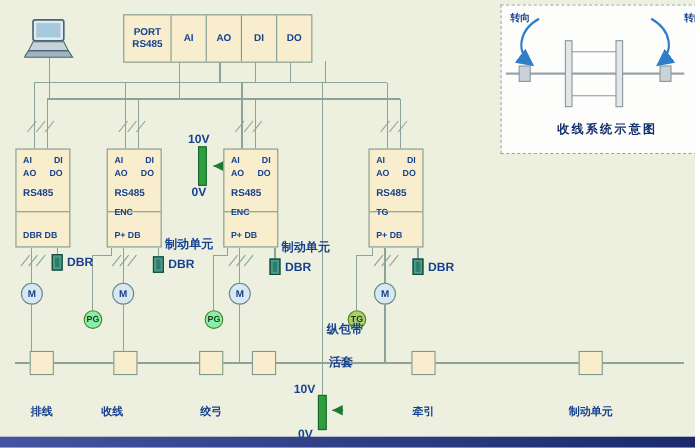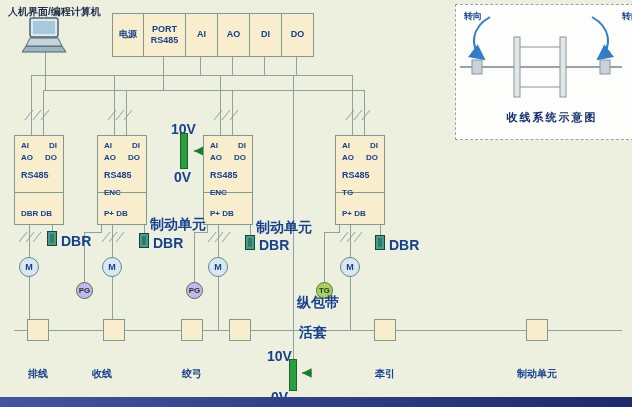--- a/index.html
+++ b/index.html
@@ -1,31 +1,31 @@
 <!DOCTYPE html>
 <html><head>
 <meta charset="utf-8">
 <style>
   *{margin:0;padding:0;box-sizing:border-box}
   body{background:#fff;font-family:"Liberation Sans",sans-serif}
   .stage{position:relative;width:632px;height:407px;background:#edefdf;overflow:hidden}
   .abs{position:absolute}
-  .lbl{position:absolute;font-weight:bold;color:#16418f;font-size:14px;line-height:1;white-space:pre}
+  .lbl{position:absolute;font-weight:bold;color:#16418f;font-size:11px;line-height:1;white-space:pre}
   .hmi-title{position:absolute;left:8px;top:5px;font-weight:bold;color:#1a2a4a;font-size:10px}
   .plc{position:absolute;left:112px;top:13px;height:44px;display:flex;background:#f8eecd;border:1px solid #7e9a90}
   .plc-cell{display:flex;flex-direction:column;align-items:center;justify-content:center;border-left:1px solid #7e9a90;font-weight:bold;color:#16418f;font-size:9px;line-height:1.25;text-align:center}
   .plc-cell:first-child{border-left:none}
   .drive{position:absolute;width:50px;height:90px;background:#f8eecd;border:1px solid #7e9a90;font-weight:bold;color:#16418f;font-size:8px}
   .io-row{position:absolute;left:0;right:0;display:flex;justify-content:space-between;padding:0 6px}
   .drive .bus{position:absolute;left:6px;top:34px;font-size:9px}
   .drive .divider{position:absolute;left:0;right:0;top:56px;border-top:1px solid #7e9a90}
   .term{position:absolute;left:6px;white-space:pre}
   .term-a{top:52px}.term-b{top:73px}
   .motor{position:absolute;width:20px;height:20px;border-radius:50%;background:#d9e8ee;border:1px solid #5f8795;color:#16418f;font-weight:bold;font-size:9px;display:flex;align-items:center;justify-content:center}
-  .pg{position:absolute;width:17px;height:17px;border-radius:50%;background:#c4b5fd;border:1px solid #4e7d1e;color:#1d3b10;font-weight:bold;font-size:8px;display:flex;align-items:center;justify-content:center}
+  .pg{position:absolute;width:17px;height:17px;border-radius:50%;background:#86efac;border:1px solid #4e7d1e;color:#1d3b10;font-weight:bold;font-size:8px;display:flex;align-items:center;justify-content:center}
   .tg{background:#aacf6a}
   .dbr-box{position:absolute;width:10px;height:15px;background:#2e7d6c;border:1px solid #14443a;box-shadow:inset 0 0 0 2px #4a9c89}
   .pot{position:absolute;width:8px;background:#2f9e3f;border:1px solid #14662a}
   .station{position:absolute;width:22px;height:22px;background:#f8eecd;border:1px solid #7e9a90;top:319px}
   .station-label{position:absolute;width:60px;top:367px;text-align:center;font-weight:bold;color:#16418f;font-size:10px}
   .inset{position:absolute;left:455px;top:4px;width:194px;height:136px;background:#fdfdfb;border:1px dashed #9aa5a5}
   .inset .turn{position:absolute;top:5px;font-weight:bold;color:#16418f;font-size:9px}
   .inset .caption{position:absolute;left:0;right:0;bottom:14px;text-align:center;font-weight:bold;color:#13306e;font-size:11px;letter-spacing:2px}
   .footer{position:absolute;left:0;top:397px;width:632px;height:10px;background:linear-gradient(90deg,#44549e,#1c2a6b)}
 </style>
@@ -75,32 +75,28 @@
       <path d="M102 242 L110 232 M109 242 L117 232 M116 242 L124 232"></path>
       <path d="M208 242 L216 232 M215 242 L223 232 M222 242 L230 232"></path>
       <path d="M340 242 L348 232 M347 242 L355 232 M354 242 L362 232"></path>
     </g>
     <g stroke="#1f7a2f" stroke-width="1.2" fill="none">
       <path d="M203 151 H194" marker-end="url(#arrg)"></path>
       <path d="M312 373 H302" marker-end="url(#arrg)"></path>
     </g>
   </svg>
 
-  <div class="hmi-title">人机界面/编程计算机</div>
   <svg class="abs" style="left:22px;top:16px" width="46" height="38">
     <rect x="8" y="2" width="28" height="19" rx="2" fill="#dfe9f2" stroke="#4a6673" stroke-width="1.5"></rect>
     <rect x="11" y="5" width="22" height="13" fill="#a8c8dc"></rect>
     <polygon points="4,30 40,30 44,36 0,36" fill="#9fb4bf" stroke="#4a6673"></polygon>
     <polygon points="8,22 36,22 40,30 4,30" fill="#c6d3da" stroke="#4a6673"></polygon>
   </svg>
 
   <div class="plc">
-    <div class="plc-cell" style="width:30px">
-      <span>电源</span>
-    </div>
     <div class="plc-cell" style="width:42px">
       <span>PORT</span>
       <span>RS485</span>
     </div>
     <div class="plc-cell" style="width:32px">
       <span>AI</span>
     </div>
     <div class="plc-cell" style="width:32px">
       <span>AO</span>
     </div>

